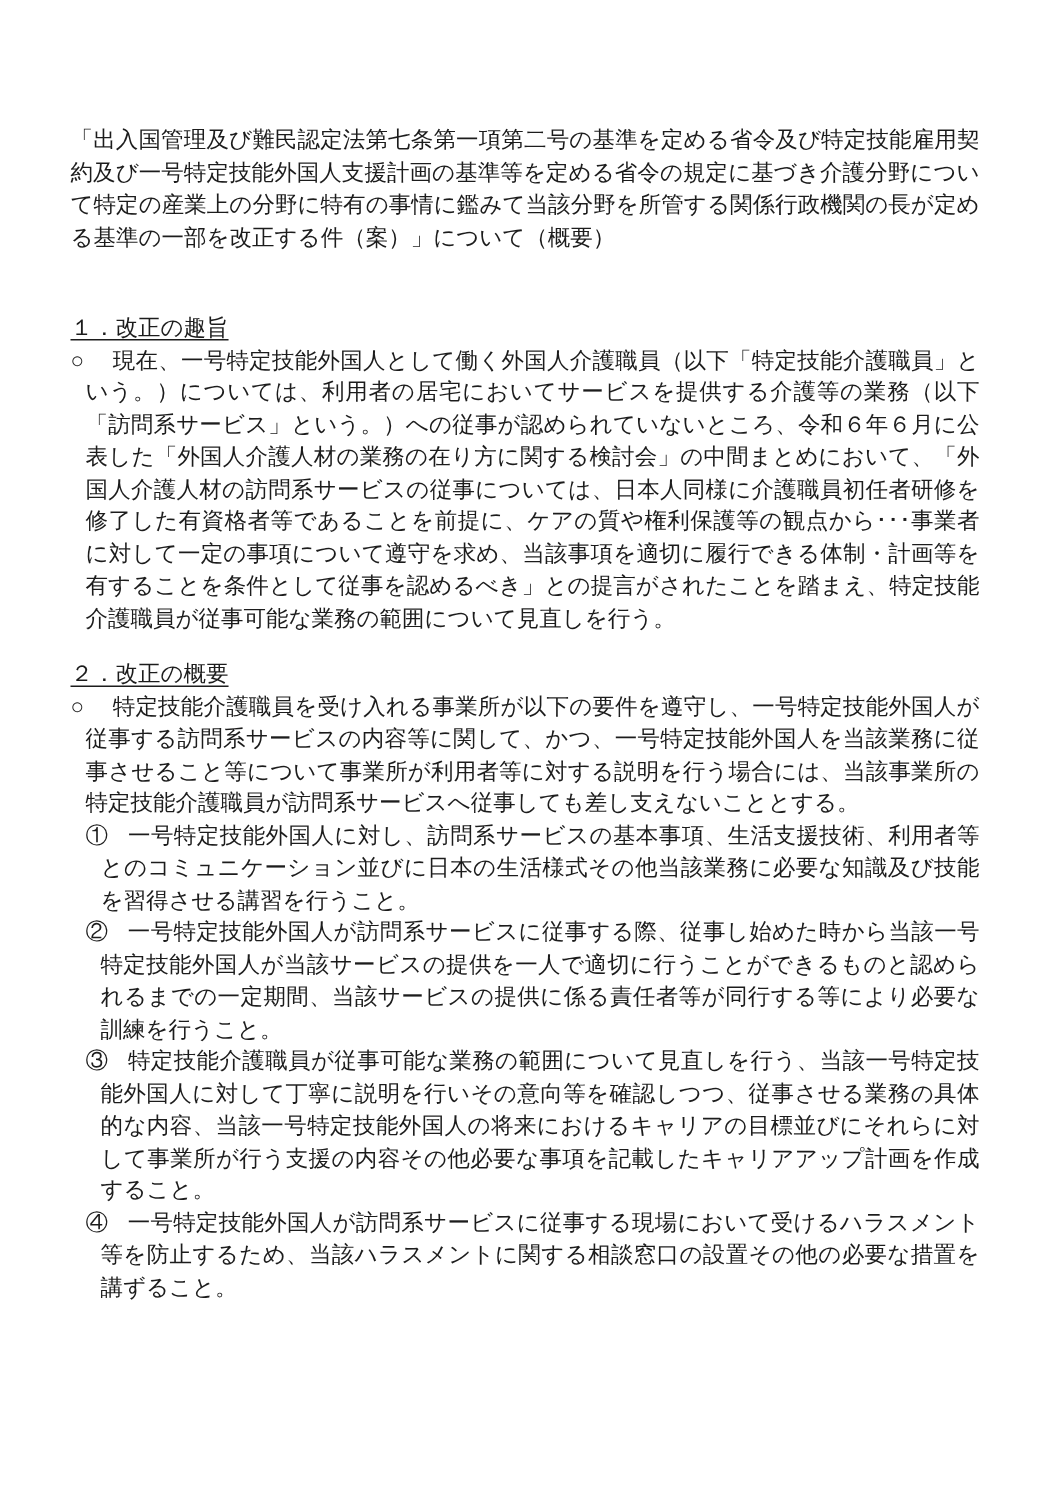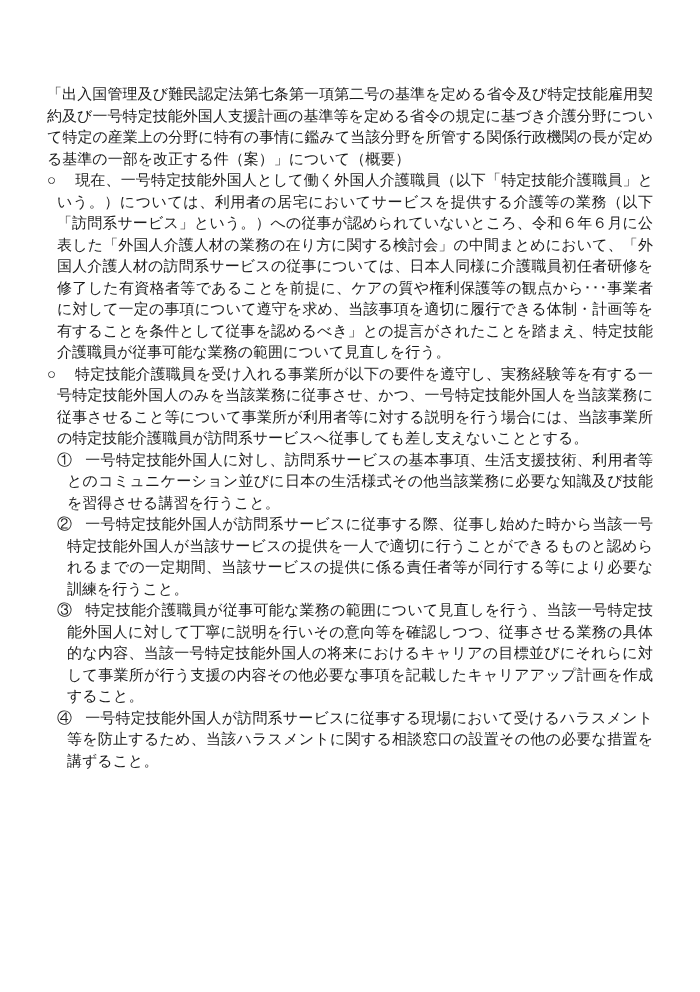--- a/index.html
+++ b/index.html
@@ -55,25 +55,27 @@
     text-indent: 0;
   }
 </style>
 </head>
 <body>
 
 <div class="page">
 
   <p class="doc-title">「出入国管理及び難民認定法第七条第一項第二号の基準を定める省令及び特定技能雇用契約及び一号特定技能外国人支援計画の基準等を定める省令の規定に基づき介護分野について特定の産業上の分野に特有の事情に鑑みて当該分野を所管する関係行政機関の長が定める基準の一部を改正する件（案）」について（概要）</p>
 
+  <p class="sec-heading"><span class="underlined">１．改正の趣旨</span></p>
 
   <p class="circle-para"><span class="marker">○</span><span>現在、一号特定技能外国人として働く外国人介護職員（以下「特定技能介護職員」という。）については、利用者の居宅においてサービスを提供する介護等の業務（以下「訪問系サービス」という。）への従事が認められていないところ、令和６年６月に公表した「外国人介護人材の業務の在り方に関する検討会」の中間まとめにおいて、「外国人介護人材の訪問系サービスの従事については、日本人同様に介護職員初任者研修を修了した有資格者等であることを前提に、ケアの質や権利保護等の観点から･･･事業者に対して一定の事項について遵守を求め、当該事項を適切に履行できる体制・計画等を有することを条件として従事を認めるべき」との提言がされたことを踏まえ、特定技能介護職員が従事可能な業務の範囲について見直しを行う。</span></p>
 
+  <p class="sec-heading sec-heading-2"><span class="underlined">２．改正の概要</span></p>
 
-  <p class="circle-para"><span class="marker">○</span><span>特定技能介護職員を受け入れる事業所が以下の要件を遵守し、実務経験等を有する一号特定技能外国人のみを当該業務に従事させ、かつ、一号特定技能外国人を当該業務に従事させること等について事業所が利用者等に対する説明を行う場合には、当該事業所の特定技能介護職員が訪問系サービスへ従事しても差し支えないこととする。</span></p>
+  <p class="circle-para"><span class="marker">○</span><span>特定技能介護職員を受け入れる事業所が以下の要件を遵守し、一号特定技能外国人が従事する訪問系サービスの内容等に関して、かつ、一号特定技能外国人を当該業務に従事させること等について事業所が利用者等に対する説明を行う場合には、当該事業所の特定技能介護職員が訪問系サービスへ従事しても差し支えないこととする。</span></p>
 
   <p class="num-item"><span class="marker">①</span><span>一号特定技能外国人に対し、訪問系サービスの基本事項、生活支援技術、利用者等とのコミュニケーション並びに日本の生活様式その他当該業務に必要な知識及び技能を習得させる講習を行うこと。</span></p>
 
   <p class="num-item"><span class="marker">②</span><span>一号特定技能外国人が訪問系サービスに従事する際、従事し始めた時から当該一号特定技能外国人が当該サービスの提供を一人で適切に行うことができるものと認められるまでの一定期間、当該サービスの提供に係る責任者等が同行する等により必要な訓練を行うこと。</span></p>
 
   <p class="num-item"><span class="marker">③</span><span>特定技能介護職員が従事可能な業務の範囲について見直しを行う、当該一号特定技能外国人に対して丁寧に説明を行いその意向等を確認しつつ、従事させる業務の具体的な内容、当該一号特定技能外国人の将来におけるキャリアの目標並びにそれらに対して事業所が行う支援の内容その他必要な事項を記載したキャリアアップ計画を作成すること。</span></p>
 
   <p class="num-item"><span class="marker">④</span><span>一号特定技能外国人が訪問系サービスに従事する現場において受けるハラスメント等を防止するため、当該ハラスメントに関する相談窓口の設置その他の必要な措置を講ずること。</span></p>
 
 

